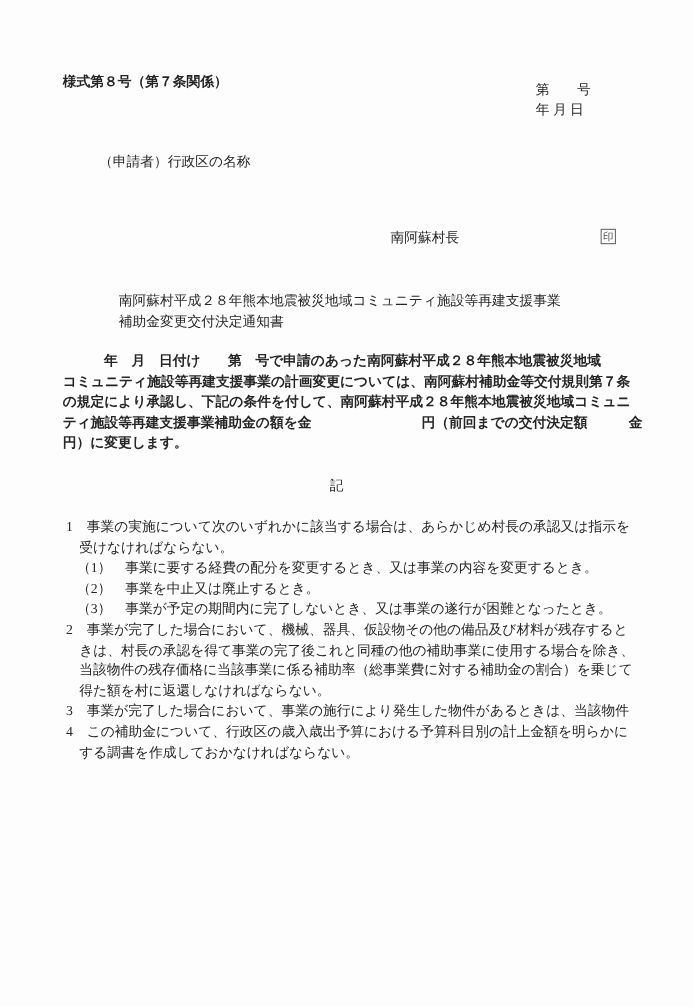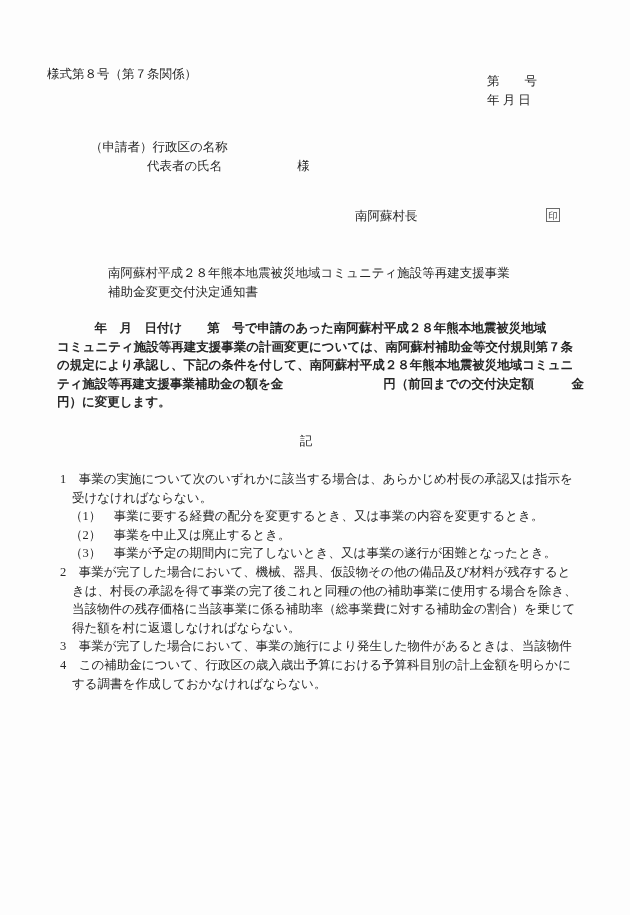--- a/index.html
+++ b/index.html
@@ -15,21 +15,21 @@
     background: #fdfdfd;
     color: #262626;
     font-family: "Liberation Serif", "DejaVu Serif", serif;
     font-size: 12.5px;
     line-height: 18.6px;
     overflow: hidden;
   }
   .abs { position: absolute; }
   .line { white-space: pre; }
 
-  .form-number   { left: 47px;  top: 65px; }
+  .form-number   { left: 57px;  top: 65px; font-weight: bold; }
   .docno-block   { left: 487px; top: 72px; }
   .applicant     { left: 90px;  top: 138px; }
   .applicant .rep-line { padding-left: 57px; }
   .sender        { left: 355px; top: 207px; }
   .seal {
     position: absolute;
     left: 546px; top: 208px;
     width: 14px; height: 14px;
     border: 1px solid #6a6a6a;
     font-size: 9.5px;
@@ -57,21 +57,20 @@
 
   <div class="abs form-number line">様式第８号（第７条関係）</div>
 
   <div class="abs docno-block">
     <div class="line">第　　号</div>
     <div class="line">年 月 日</div>
   </div>
 
   <div class="abs applicant">
     <div class="line">（申請者）行政区の名称</div>
-    <div class="line rep-line">代表者の氏名　　　　　　様</div>
   </div>
 
   <div class="abs sender line">南阿蘇村長</div>
 
   <div class="seal">印</div>
 
   <div class="abs doc-title">
     <div class="line">南阿蘇村平成２８年熊本地震被災地域コミュニティ施設等再建支援事業</div>
     <div class="line">補助金変更交付決定通知書</div>
   </div>

